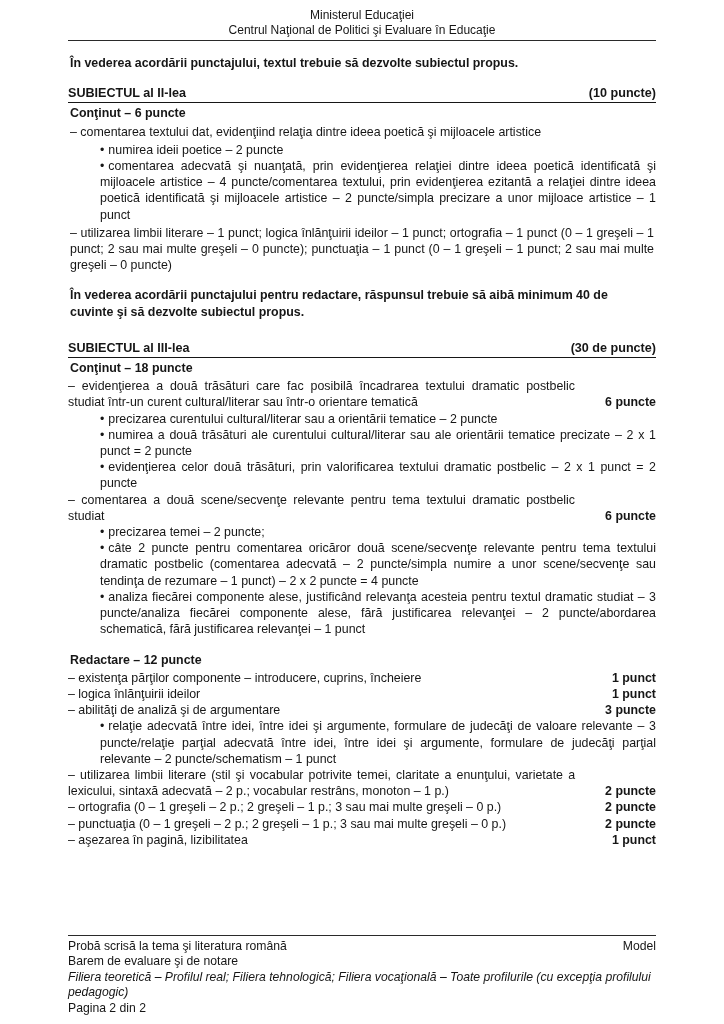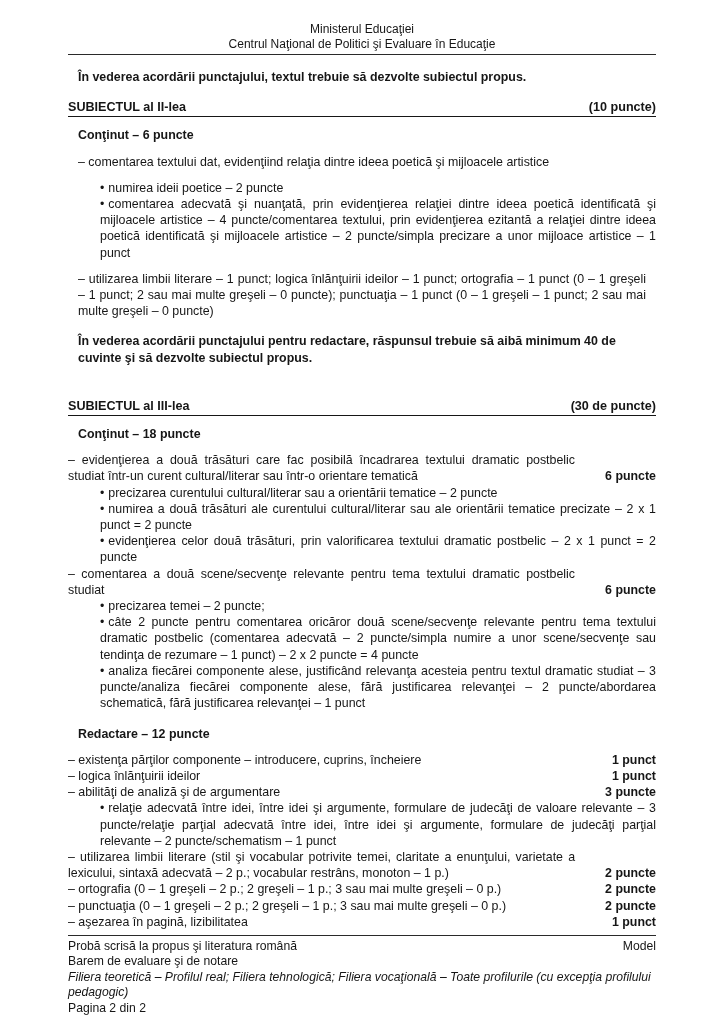--- a/index.html
+++ b/index.html
@@ -6,28 +6,28 @@
   .page {
     position:relative;
     width:724px; height:1024px;
     margin:0 auto;
     background:#ffffff;
     color:#161616;
     font-family:"Liberation Sans", sans-serif;
     font-size:12.4px;
     line-height:16.2px;
     box-sizing:border-box;
-    padding:22px 68px 0 68px;
+    padding:8px 68px 0 68px;
     overflow:hidden;
   }
-  p { margin:10px; }
+  p { margin:2px; }
   .bold { font-weight:bold; }
   .just { text-align:justify; }
   .gap-md { margin-top:14px; }
-  .gap-lg { margin-top:32px; }
+  .gap-lg { margin-top:20px; }
 
   .doc-header { text-align:center; font-size:12px; line-height:15px; }
   .hdr-rule { border-top:1.4px solid #2a2a2a; margin-top:2px; }
 
   .subject-heading {
     display:flex; justify-content:space-between; align-items:flex-end;
     font-weight:bold; font-size:12.6px;
     border-bottom:1.6px solid #161616;
     padding-bottom:1px;
     gap:31px;
@@ -150,21 +150,21 @@
   </div>
   <div class="score-row">
     <span class="txt">– aşezarea în pagină, lizibilitatea</span>
     <span class="pts">1 punct</span>
   </div>
 
 
   <div class="doc-footer">
     <div class="f-rule"></div>
     <div class="f-row">
-      <span>Probă scrisă la propus şi literatura română</span>
+      <span>Probă scrisă la tema şi literatura română</span>
       <span>Model</span>
     </div>
     <div>Barem de evaluare şi de notare</div>
     <div class="f-italic">Filiera teoretică – Profilul real; Filiera tehnologică; Filiera vocaţională – Toate profilurile (cu excepţia profilului pedagogic)</div>
     <div class="f-center">Pagina 2 din 2</div>
   </div>
 
 </div>
 
 </body></html>

